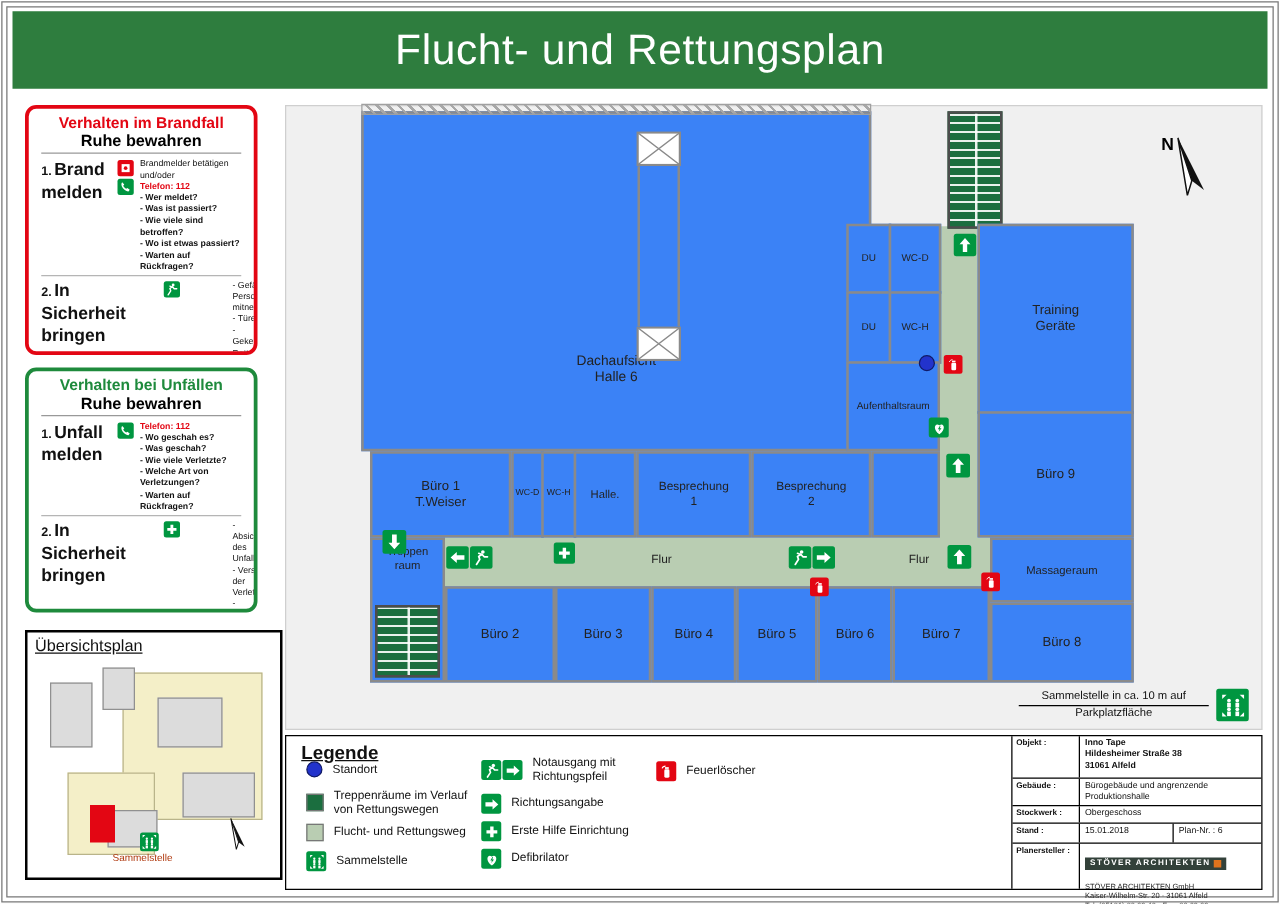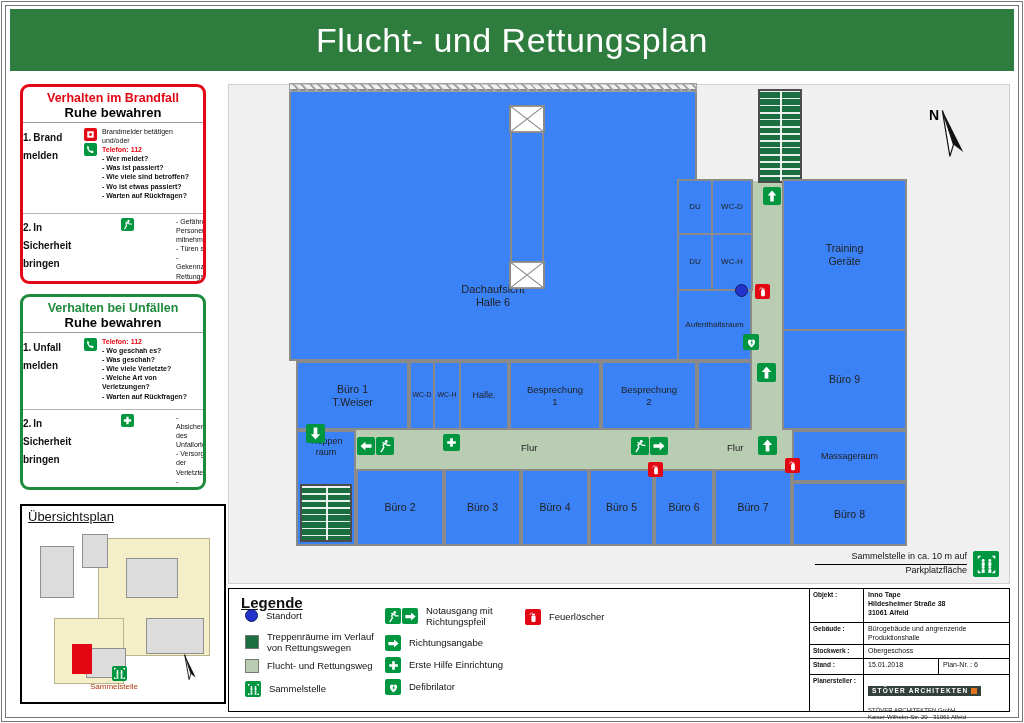--- a/index.html
+++ b/index.html
@@ -9,33 +9,33 @@
   .frame-outer{position:absolute;inset:1px;border:1px solid #777;pointer-events:none;}
   .frame-inner{position:absolute;inset:5px;border:1px solid #777;pointer-events:none;}
 
   
   .header{position:absolute;left:10px;top:9px;width:1004px;height:62px;background:#2e7d3e;
           display:flex;align-items:center;justify-content:center;}
   .header h1{margin:0;color:#fff;font-size:34px;font-weight:400;letter-spacing:.5px;}
 
   
   .panel{position:absolute;left:20px;width:186px;background:#fff;border-radius:9px;
-         box-sizing:border-box;padding:4px 0;overflow:hidden;}
+         box-sizing:border-box;padding:4px 10px;overflow:hidden;}
   .panel.red{border:3px solid #e30613;top:84px;height:200px;}
   .panel.green{border:3px solid #1e8a3c;top:294px;height:196px;}
   .panel-title{text-align:center;font-size:12.5px;font-weight:600;}
   .panel.red .panel-title{color:#e30613;}
   .panel.green .panel-title{color:#1e8a3c;}
   .panel-sub{text-align:center;font-size:13px;font-weight:700;color:#000;
              border-bottom:1px solid #999;padding-bottom:2px;margin-bottom:1px;}
   .step{display:flex;gap:3px;padding:3px 0 2px 0;}
   .step + .step{border-top:1px solid #b5b5b5;gap:40px;}
   .shead{width:58px;flex:0 0 58px;}
   .snum{font-weight:700;font-size:10px;margin-right:2px;}
-  .slab{font-weight:700;font-size:10px;}
+  .slab{font-weight:700;font-size:14px;}
   .sicons{width:15px;flex:0 0 15px;display:flex;flex-direction:column;gap:2px;padding-top:1px;}
   .stext{flex:1;font-size:7px;line-height:1.3;}
   .tl{white-space:normal;}
   .tl.tel{color:#e30613;font-weight:700;}
   .tl.b{font-weight:700;}
 
   
   .sq{display:inline-flex;align-items:center;justify-content:center;background:#009640;color:#fff;
       border-radius:2px;flex:0 0 auto;}
   .sq.red{background:#e30613;}
@@ -84,21 +84,21 @@
   .irow:last-child{border-bottom:none;}
   .ilab{width:54px;flex:0 0 54px;border-right:1px solid #000;padding:2px 3px;font-size:6.5px;
         font-weight:700;box-sizing:border-box;}
   .ival{flex:1;padding:2px 4px;font-size:7px;line-height:1.25;white-space:pre-line;}
   .ival.bold{font-weight:700;}
   .logobar{display:flex;align-items:center;gap:3px;background:#33413a;color:#fff;
            padding:1px 4px;font-size:6.5px;letter-spacing:1.2px;width:max-content;font-weight:700;}
   .osq{width:6px;height:6px;background:#e0731d;display:inline-block;}
   .firmlines{font-size:6px;line-height:1.3;white-space:pre-line;color:#222;margin-top:2px;}
 
-  .note{position:absolute;text-align:right;font-size:9px;line-height:1.3;}
+  .note{position:absolute;text-align:center;font-size:9px;line-height:1.3;}
   .note .u{border-bottom:1px solid #000;padding-bottom:1px;}
 </style>
 </head>
 <body>
 
 <svg width="0" height="0" style="position:absolute" aria-hidden="true">
   <defs>
     <symbol id="i-runner" viewBox="0 0 24 24">
       <circle cx="14.2" cy="4.4" r="2.5" fill="currentColor"></circle>
       <path d="M5.5 21.5 L10 14.5 L8.5 10.5 L13 7.5 L16 11 L20.5 11" fill="none" stroke="currentColor" stroke-width="2.4" stroke-linecap="round" stroke-linejoin="round"></path>

